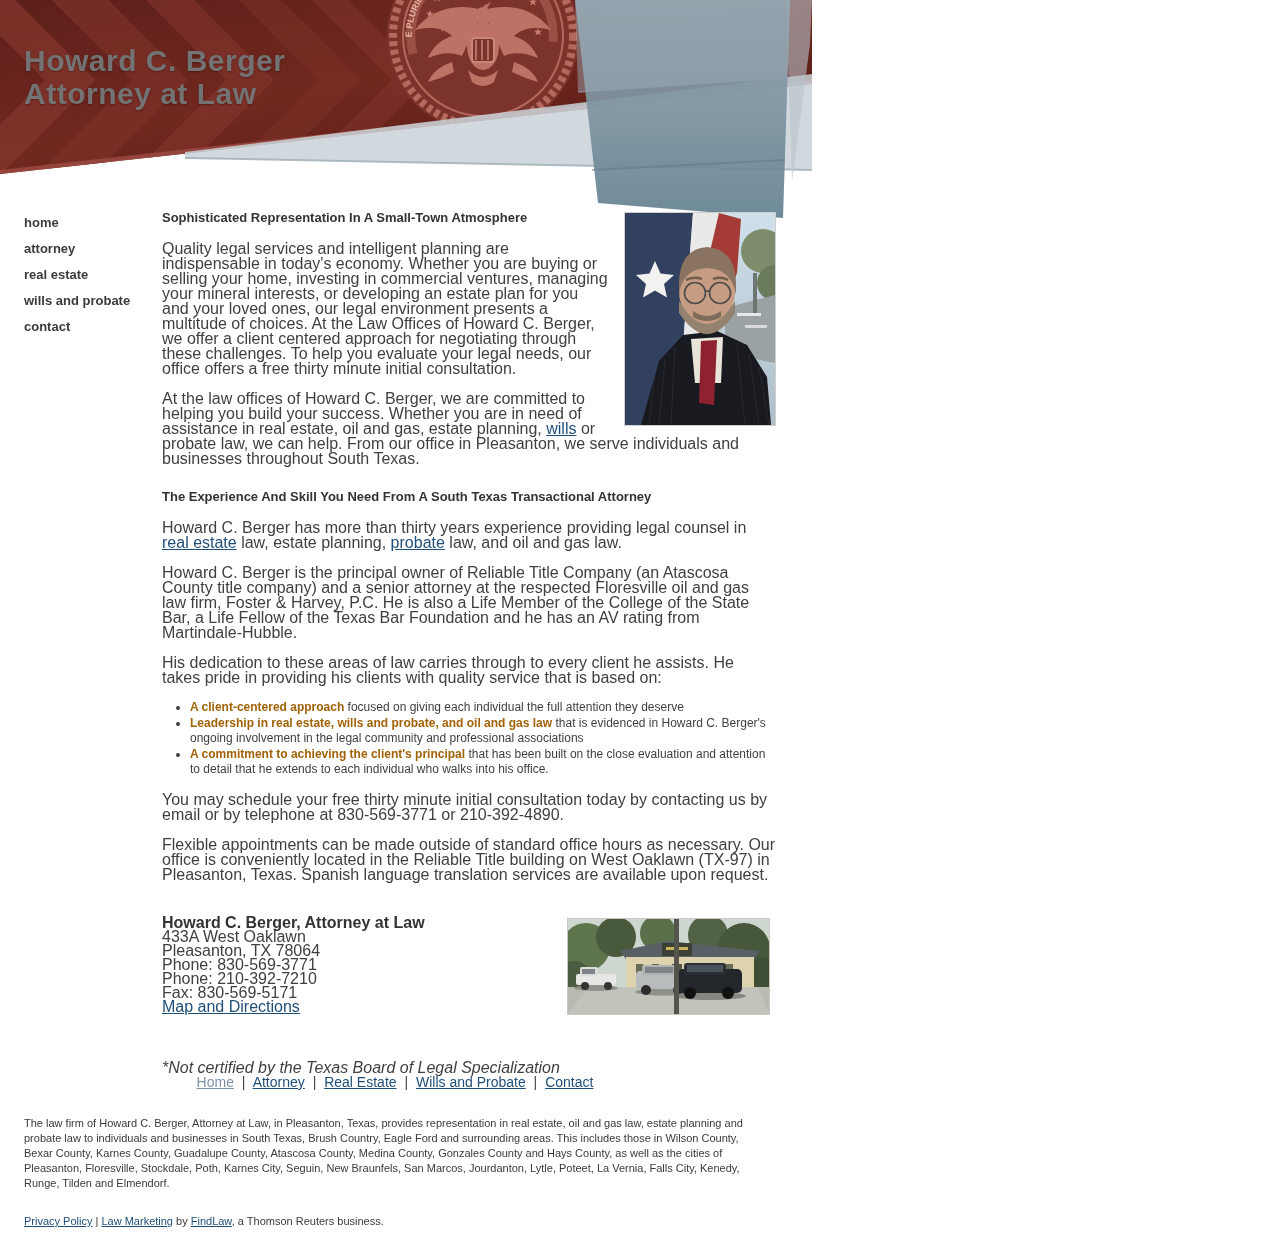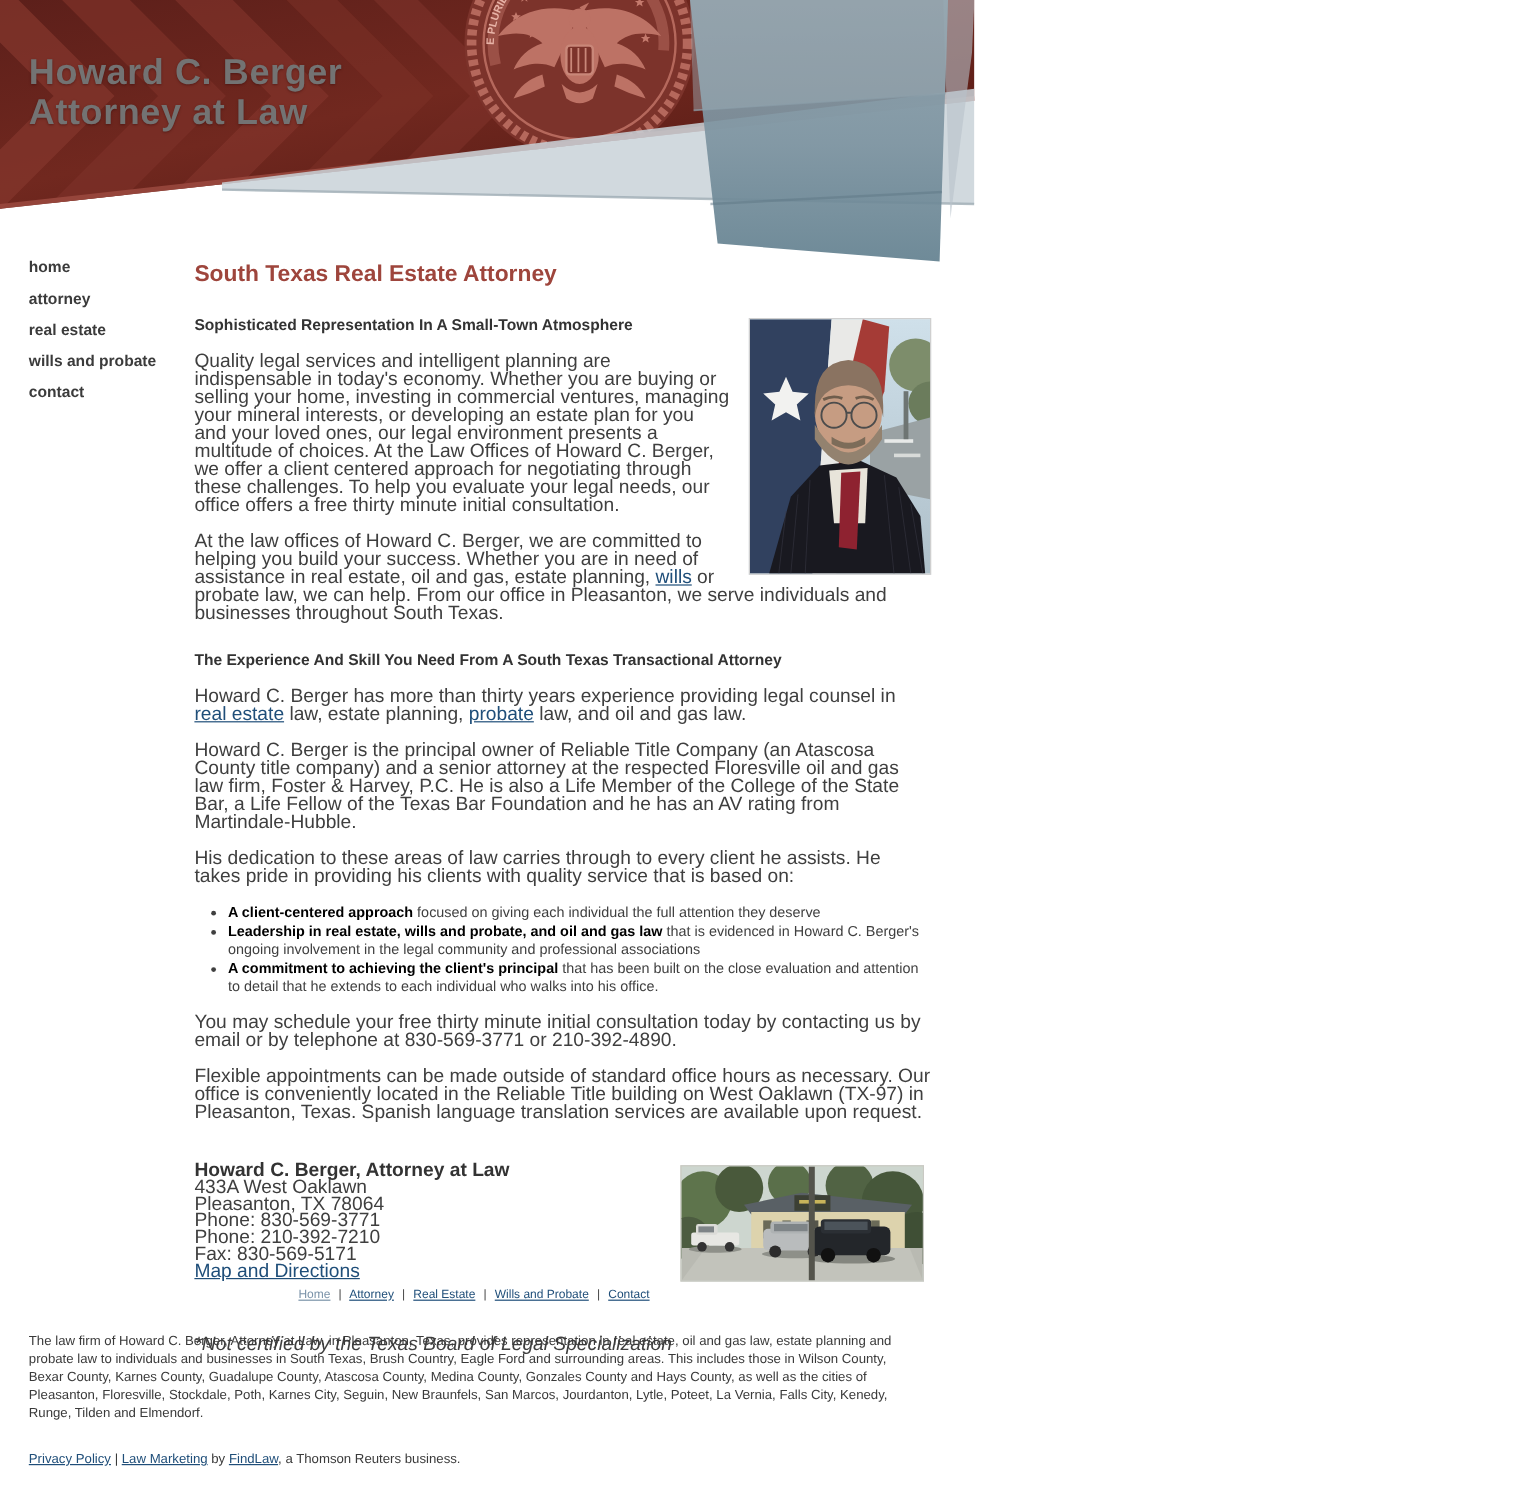--- a/index.html
+++ b/index.html
@@ -16,36 +16,36 @@
   .sidebar{position:absolute;left:24px;top:216px;width:132px;z-index:4;display:flex;flex-direction:column;}
   .sidebar a{font-weight:bold;font-size:13px;color:#3b3b3b;text-decoration:none;margin-bottom:13px;line-height:13px;}
 
   
   .main{position:absolute;left:162px;top:210px;width:614px;z-index:4;}
   .main h1{color:#9e453c;font-size:19px;line-height:21px;margin:8px 0 24px 0;}
   .main h2{font-size:13px;color:#333;margin:0 0 16px 0;line-height:15px;}
   .main p{font-size:16px;line-height:15px;margin:0 0 15px 0;}
   .main ul{margin:0 0 15px 16px;padding:0 0 0 12px;}
   .main li{font-size:12px;line-height:15px;margin:0 0 1px 0;}
-  .main b{color:#000000;}
+  .main b{color:#a16207;}
   a.txt-link{color:#1f4e79;text-decoration:underline;}
   .attorney-photo{float:right;margin:2px 0 10px 16px;border:1px solid #cfcfcf;background:#dfe7ec;
                   width:150px;height:212px;}
   .exp-heading{clear:both;padding-top:8px;}
   .contact-sec{margin-top:34px;min-height:100px;}
   .contact-sec p{margin:0;line-height:14px;}
   .contact-name{font-weight:bold;color:#333;}
   .building-photo{float:right;margin:2px 6px 6px 16px;border:1px solid #c9c9c4;background:#cfd5c9;
                   width:201px;height:95px;}
   .map-link{font-size:12px;}
   .disclaimer{clear:both;font-style:italic;margin:44px 0 0 0 !important;}
 
   
   .footer{position:absolute;left:0;top:1074px;width:790px;z-index:4;}
-  .footer-nav{text-align:center;font-size:10px;margin-bottom:26px;}
+  .footer-nav{text-align:center;font-size:14px;margin-bottom:26px;}
   .footer-nav a{color:#1f4e79;text-decoration:underline;}
   .footer-nav a.visited{color:#7b93a9;}
   .footer-nav .sep{color:#444;margin:0 4px;}
   .footer-desc{font-size:11px;line-height:15px;color:#3a3a3a;margin:0 22px 24px 24px;}
   .footer-copy,.footer-legal{font-size:11px;line-height:13px;color:#3a3a3a;margin:0 24px 10px 24px;}
   .footer-copy a.txt-link,.footer-legal a.txt-link{color:#1f4e79;}
 </style>
 </head>
 <body>
 
@@ -141,21 +141,20 @@
 
   <nav class="sidebar">
     <a href="#">home</a>
     <a href="#">attorney</a>
     <a href="#">real estate</a>
     <a href="#">wills and probate</a>
     <a href="#">contact</a>
   </nav>
 
   <main class="main">
-    <h1>South Texas Real Estate Attorney</h1>
 
     <svg class="attorney-photo" width="150" height="212" viewBox="0 0 150 212">
       <defs>
         <linearGradient id="skyG" x1="0" y1="0" x2="0" y2="1">
           <stop offset="0" stop-color="#cfe0ea"></stop>
             <stop offset="1" stop-color="#aebfc9"></stop>
         </linearGradient>
       </defs>
       <rect width="150" height="212" fill="url(#skyG)"></rect>
 

